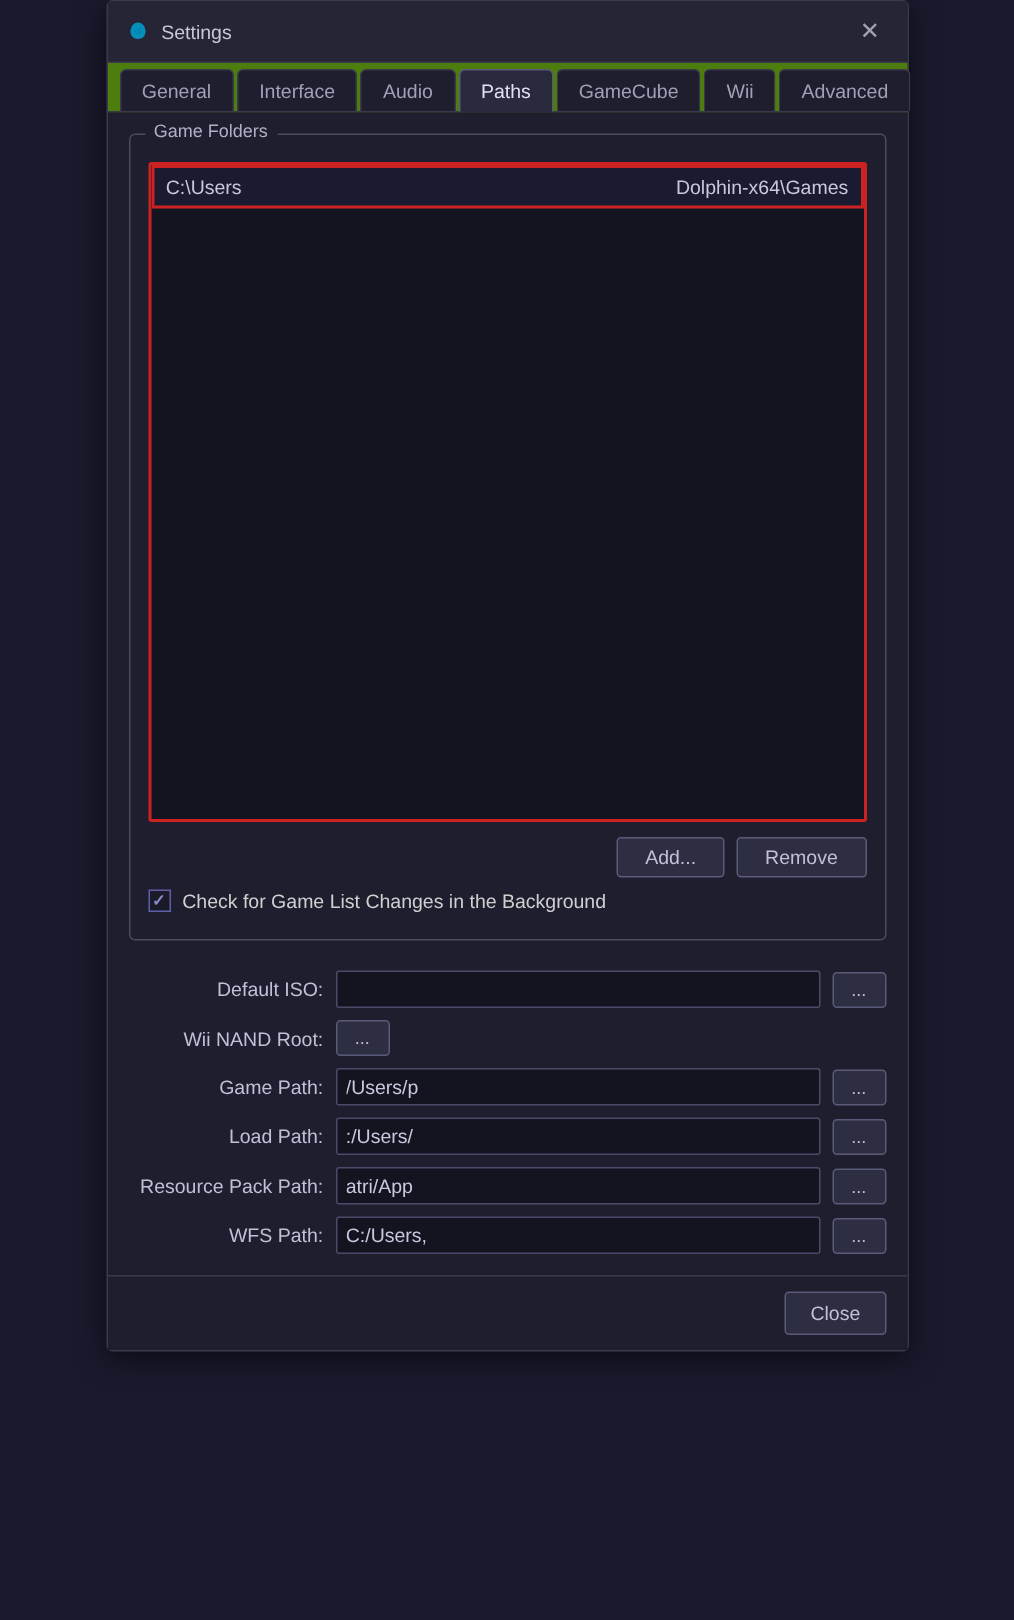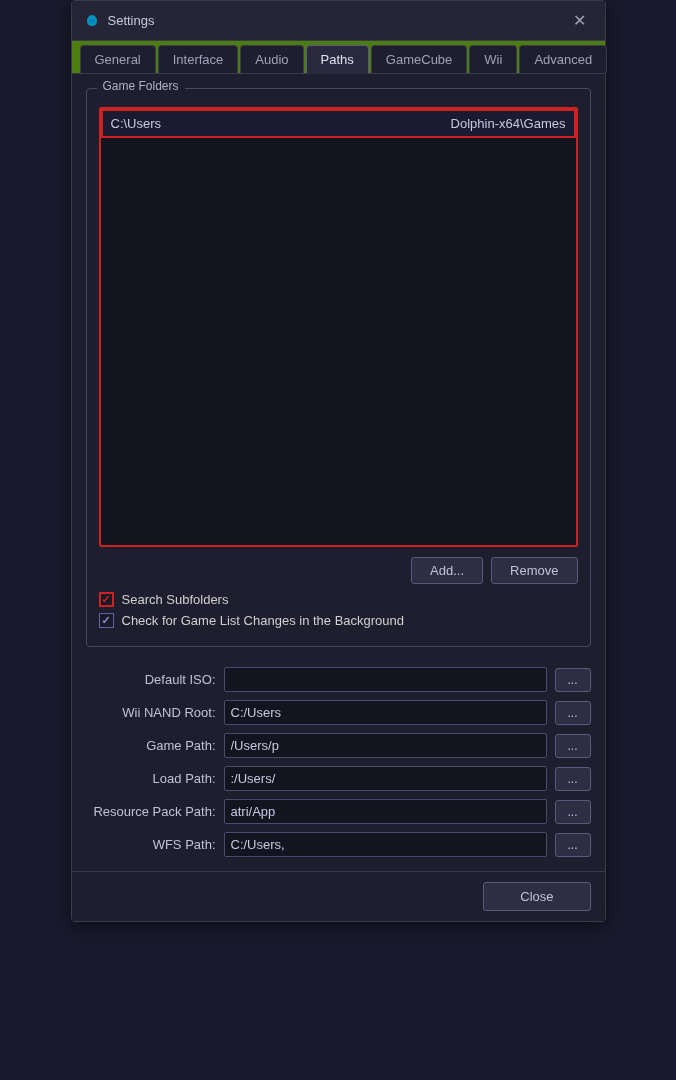--- a/index.html
+++ b/index.html
@@ -207,21 +207,21 @@
       min-width: 36px;
     }
     .bottom-bar {
       display: flex;
       justify-content: flex-end;
       padding: 10px 14px;
       border-top: 1px solid #3a3a4a;
       background: #1e1e2e;
     }
     .close-main-btn {
-      padding: 6px 36px;
+      padding: 6px 16px;
       background: #2e2e42;
       border: 1px solid #5a5a7a;
       color: #c0c0d8;
       border-radius: 3px;
       cursor: pointer;
       font-size: 13px;
     }
   </style>
 </head>
 <body>
@@ -260,40 +260,35 @@
           <span class="folder-item-right">Dolphin-x64\Games</span>
         </div>
       </div>
 
       <div class="buttons-row">
         <button class="btn">Add...</button>
         <button class="btn">Remove</button>
       </div>
 
       <div class="checkbox-row">
-        <div class="checkbox-wrap checked"></div>
-        <span>Search Subfolders</span>
-      </div>
-      <div class="checkbox-row">
         <div class="checkbox-wrap2 checked"></div>
         <span>Check for Game List Changes in the Background</span>
       </div>
     </div>
 
     <div class="path-rows">
 
       <div class="path-row">
         <span class="path-label">Default ISO:</span>
         <input class="path-input" type="text" value="" style="">
         <button class="path-btn">...</button>
       </div>
 
       <div class="path-row">
         <span class="path-label">Wii NAND Root:</span>
-        <input class="path-input" type="text" value="C:/Users" style="">
         <button class="path-btn">...</button>
       </div>
 
       <div class="path-row">
         <span class="path-label">Game Path:</span>
         <input class="path-input" type="text" value="/Users/p" style="">
         <button class="path-btn">...</button>
       </div>
 
       <div class="path-row">

